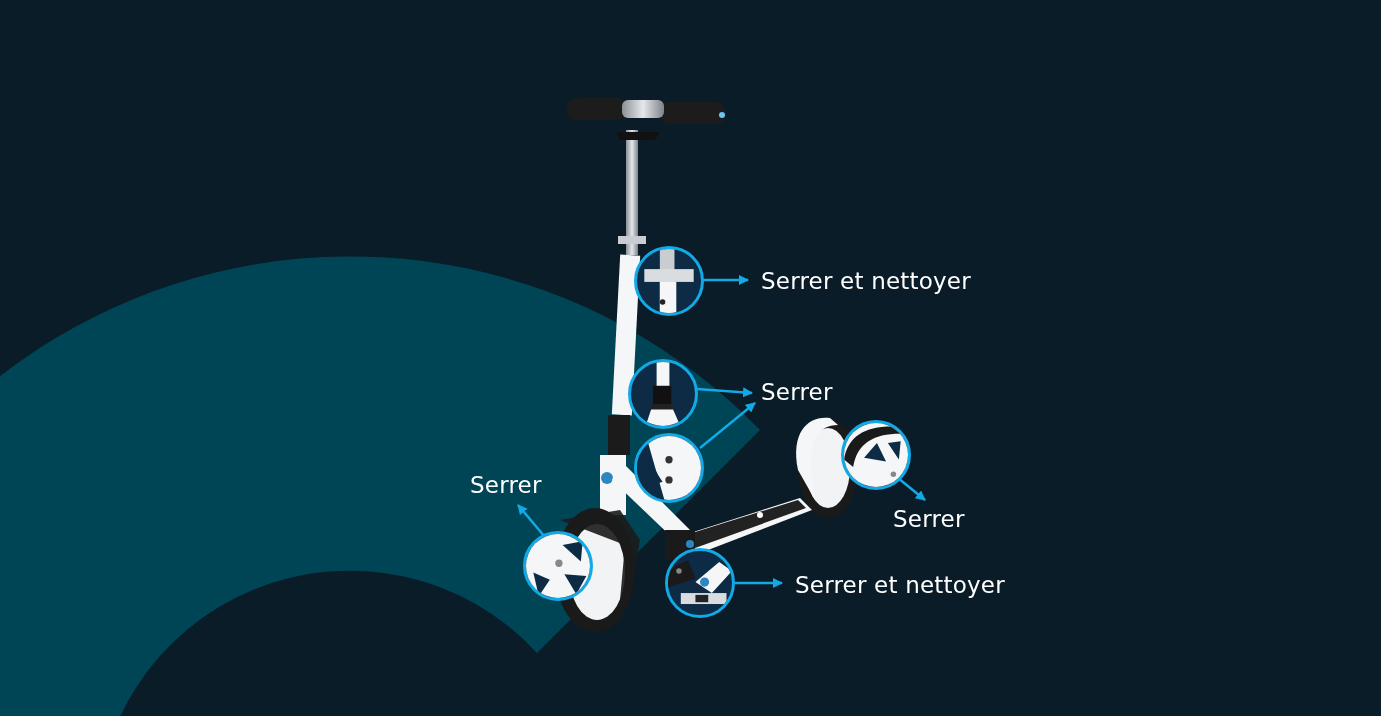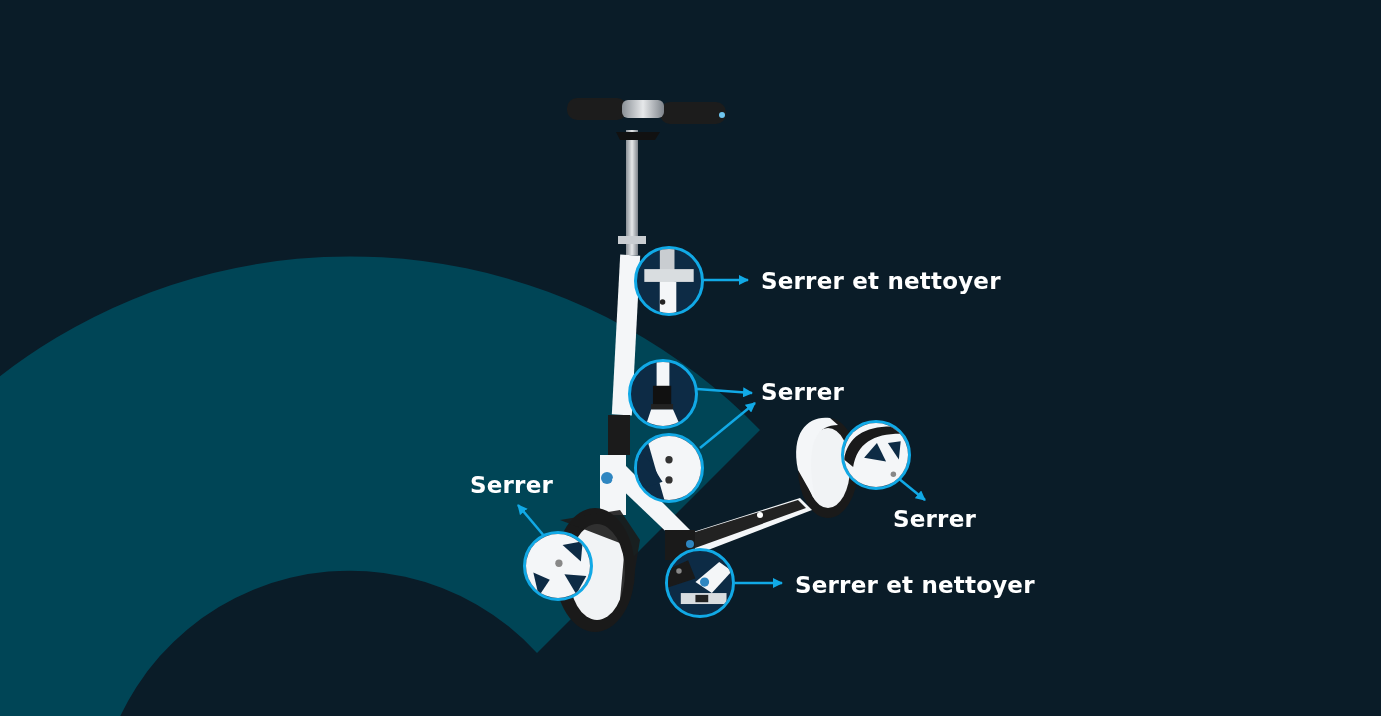--- a/index.html
+++ b/index.html
@@ -3,21 +3,21 @@
 <meta charset="utf-8">
 <style>
   html, body { margin:0; padding:0; }
   body {
     width:1381px; height:716px; overflow:hidden; position:relative;
     background:#0a1c28;
     font-family:"DejaVu Sans","Liberation Sans",sans-serif;
   }
   .bg-svg { position:absolute; left:0; top:0; width:1381px; height:716px; }
   .label {
-    position:absolute; color:#ffffff; font-weight:bold; font-size:23px;
+    position:absolute; color:#ffffff; font-weight:normal; font-size:23px;
     letter-spacing:0.2px; white-space:nowrap; line-height:1;
   }
   .callout {
     position:absolute; border-radius:50%; border:3px solid #11a9e6;
     box-sizing:border-box; overflow:hidden; background:#0d2b45;
   }
   .callout svg { width:100%; height:100%; display:block; }
 </style>
 </head>
 <body>

